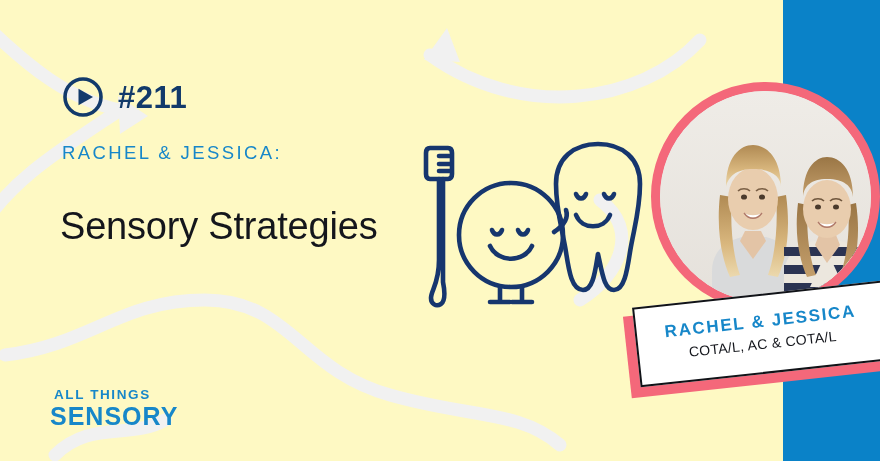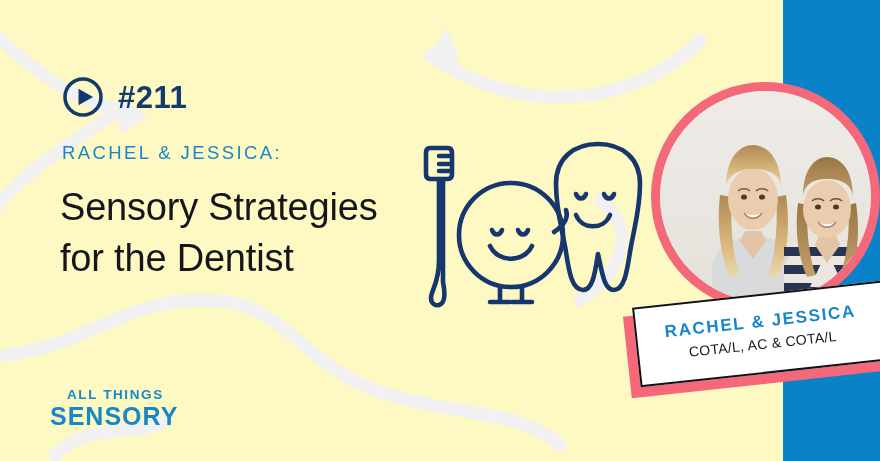--- a/index.html
+++ b/index.html
@@ -76,35 +76,35 @@
     position: absolute;
     left: 60px;
     top: 182px;
     width: 400px;
     font-size: 38px;
     font-weight: 400;
     color: #14161c;
     line-height: 1.34;
     letter-spacing: -0.2px;
   }
-  #episode-title .title-line { display: block; }
+  #episode-title .title-line { display: block; margin-top: 19px; }
 
   
   #brand-logo {
     position: absolute;
     left: 50px;
     top: 388px;
   }
   #brand-top {
     font-size: 13.5px;
     font-weight: bold;
     color: #1787c9;
     letter-spacing: 1.6px;
     line-height: 1.1;
-    margin-left: 17px;
+    margin-left: 4px;
   }
   #brand-bottom {
     font-size: 25px;
     font-weight: bold;
     color: #1787c9;
     letter-spacing: 1px;
     line-height: 1.05;
     text-align: center;
   }
 
@@ -209,21 +209,20 @@
       <circle cx="21" cy="21" r="18" fill="none" stroke="#123a6b" stroke-width="3.6"></circle>
       <path d="M 16.5 12.8 L 31 21 L 16.5 29.2 Z" fill="#123a6b"></path>
     </svg>
     <div id="episode-number">#211</div>
   </div>
 
   <div id="guest-line">RACHEL &amp; JESSICA:</div>
 
   <div id="episode-title">
     <span class="title-line">Sensory Strategies</span>
-    <span class="title-line">for the Dentist</span>
   </div>
 
   <div id="brand-logo">
     <div id="brand-top">ALL THINGS</div>
     <div id="brand-bottom">SENSORY</div>
   </div>
 
   <svg id="tooth-illustration" viewBox="0 0 250 185">
     <g fill="none" stroke="#16366e" stroke-width="4.6" stroke-linecap="round" stroke-linejoin="round">
 

